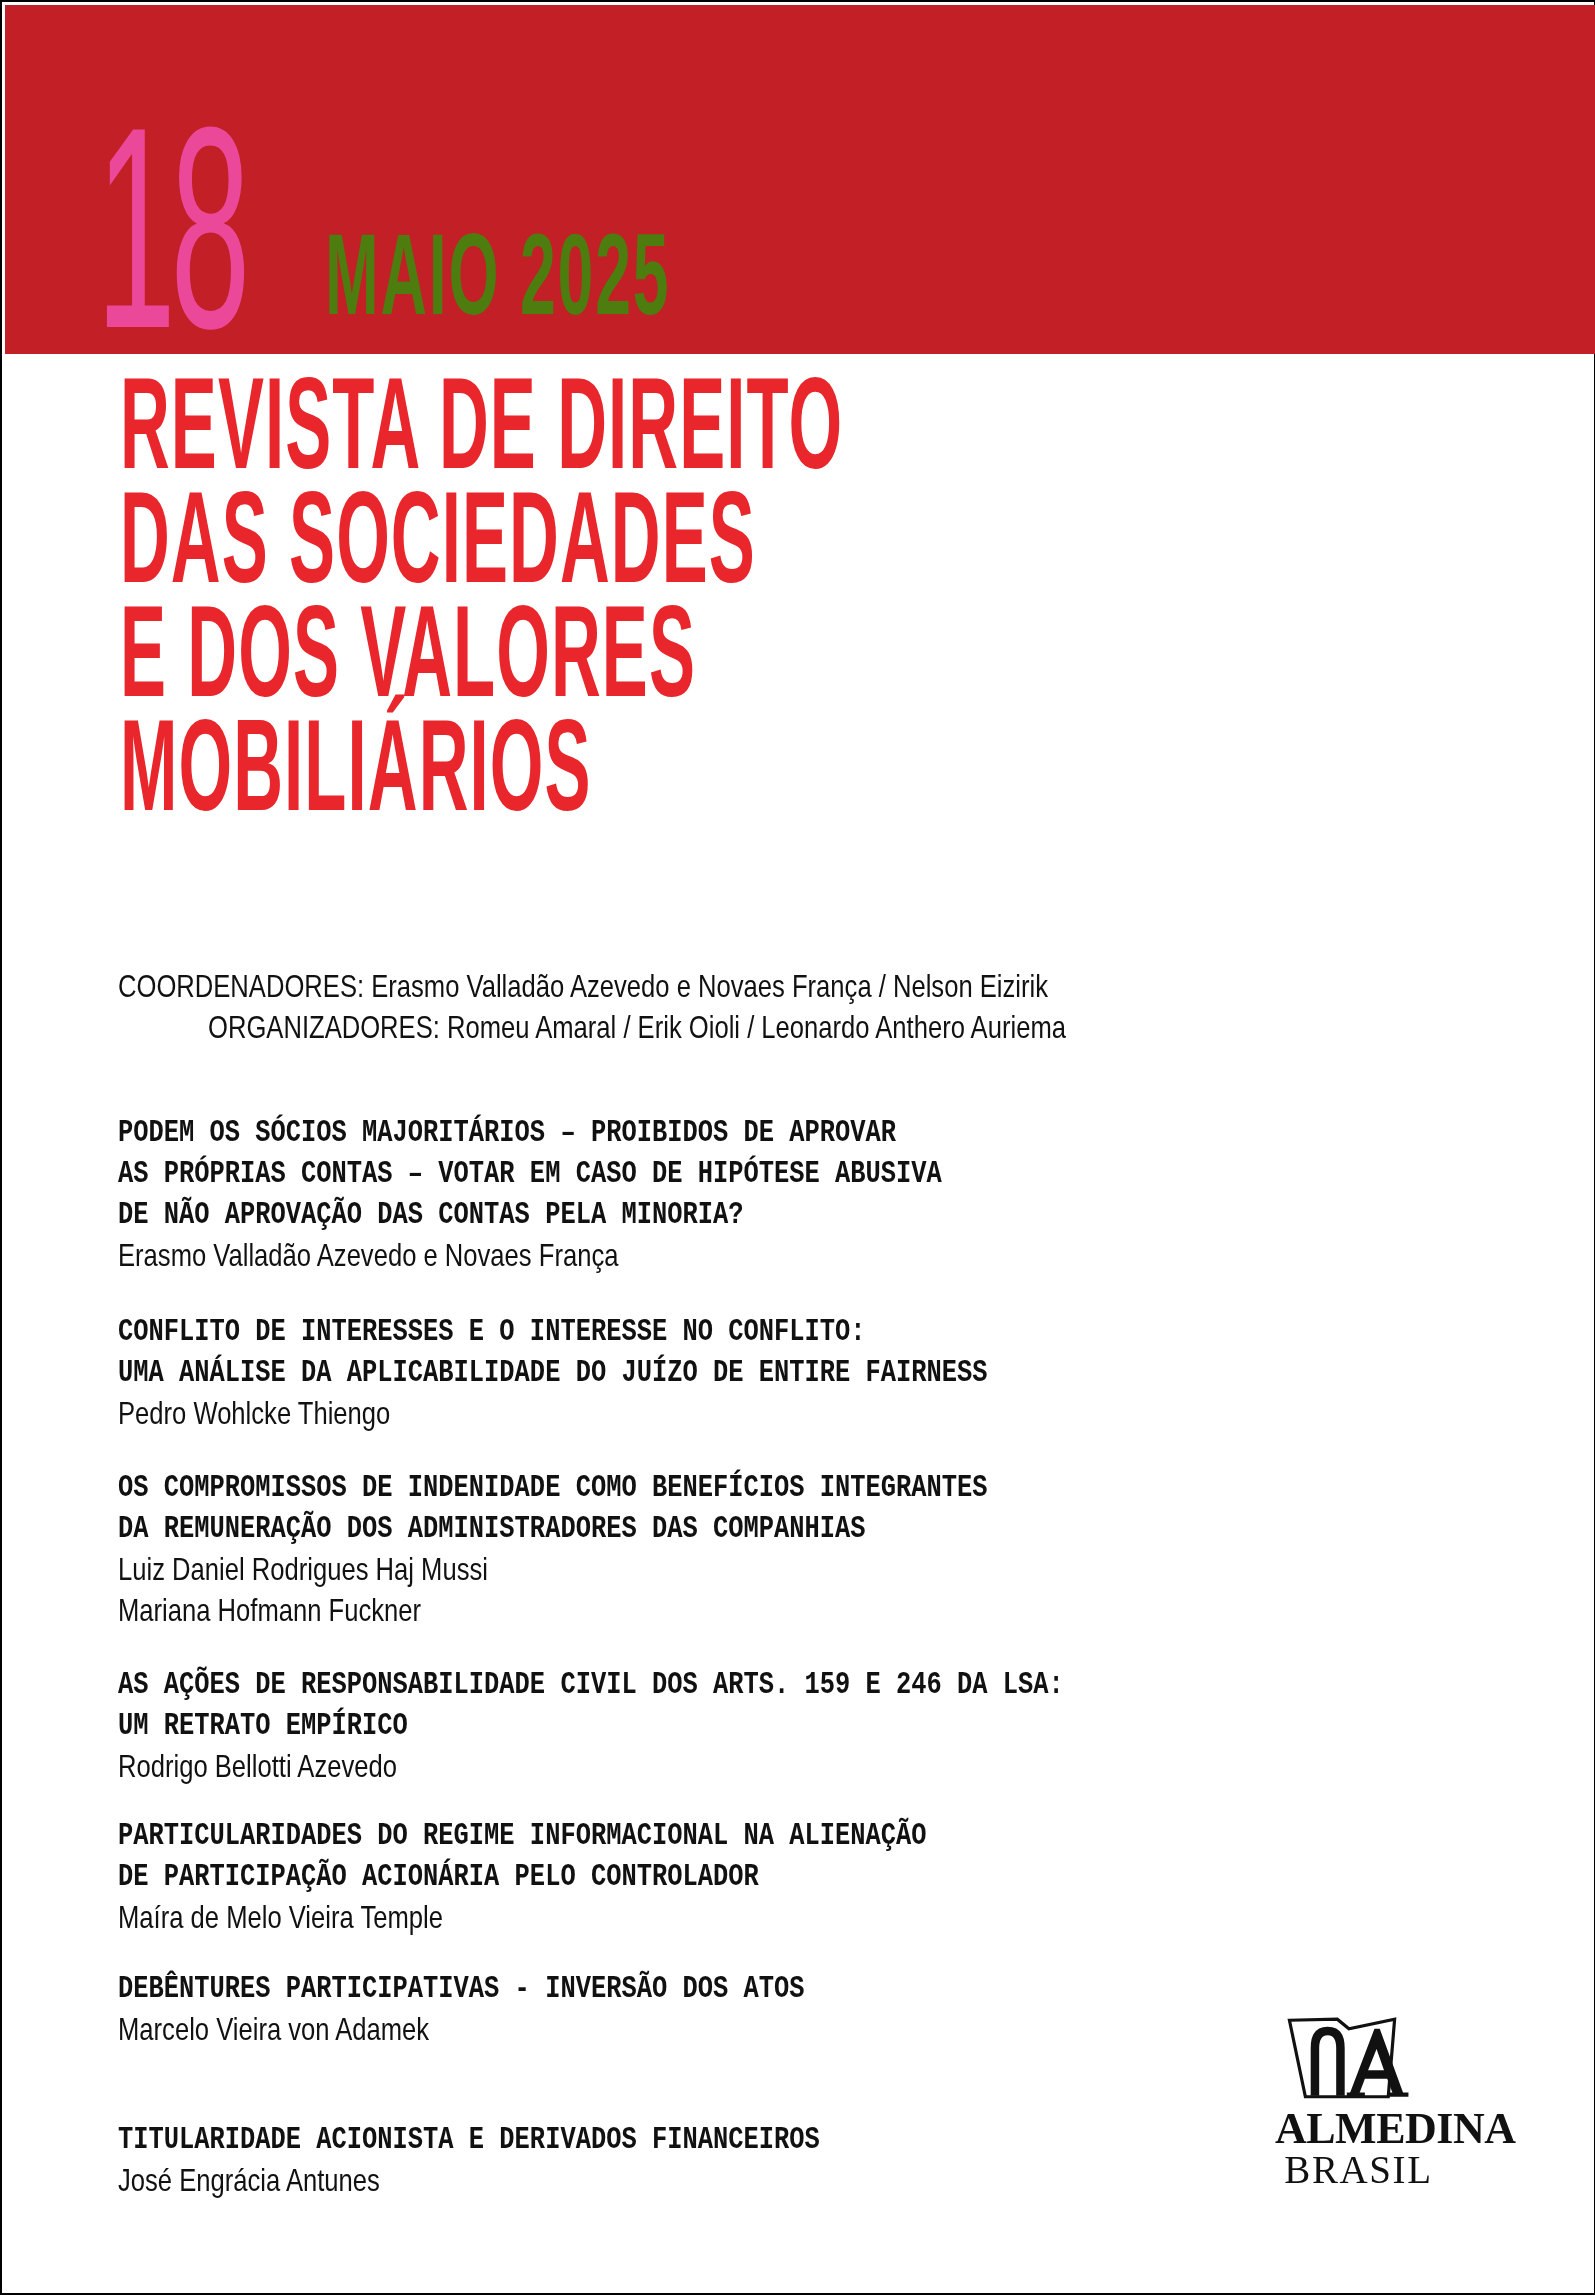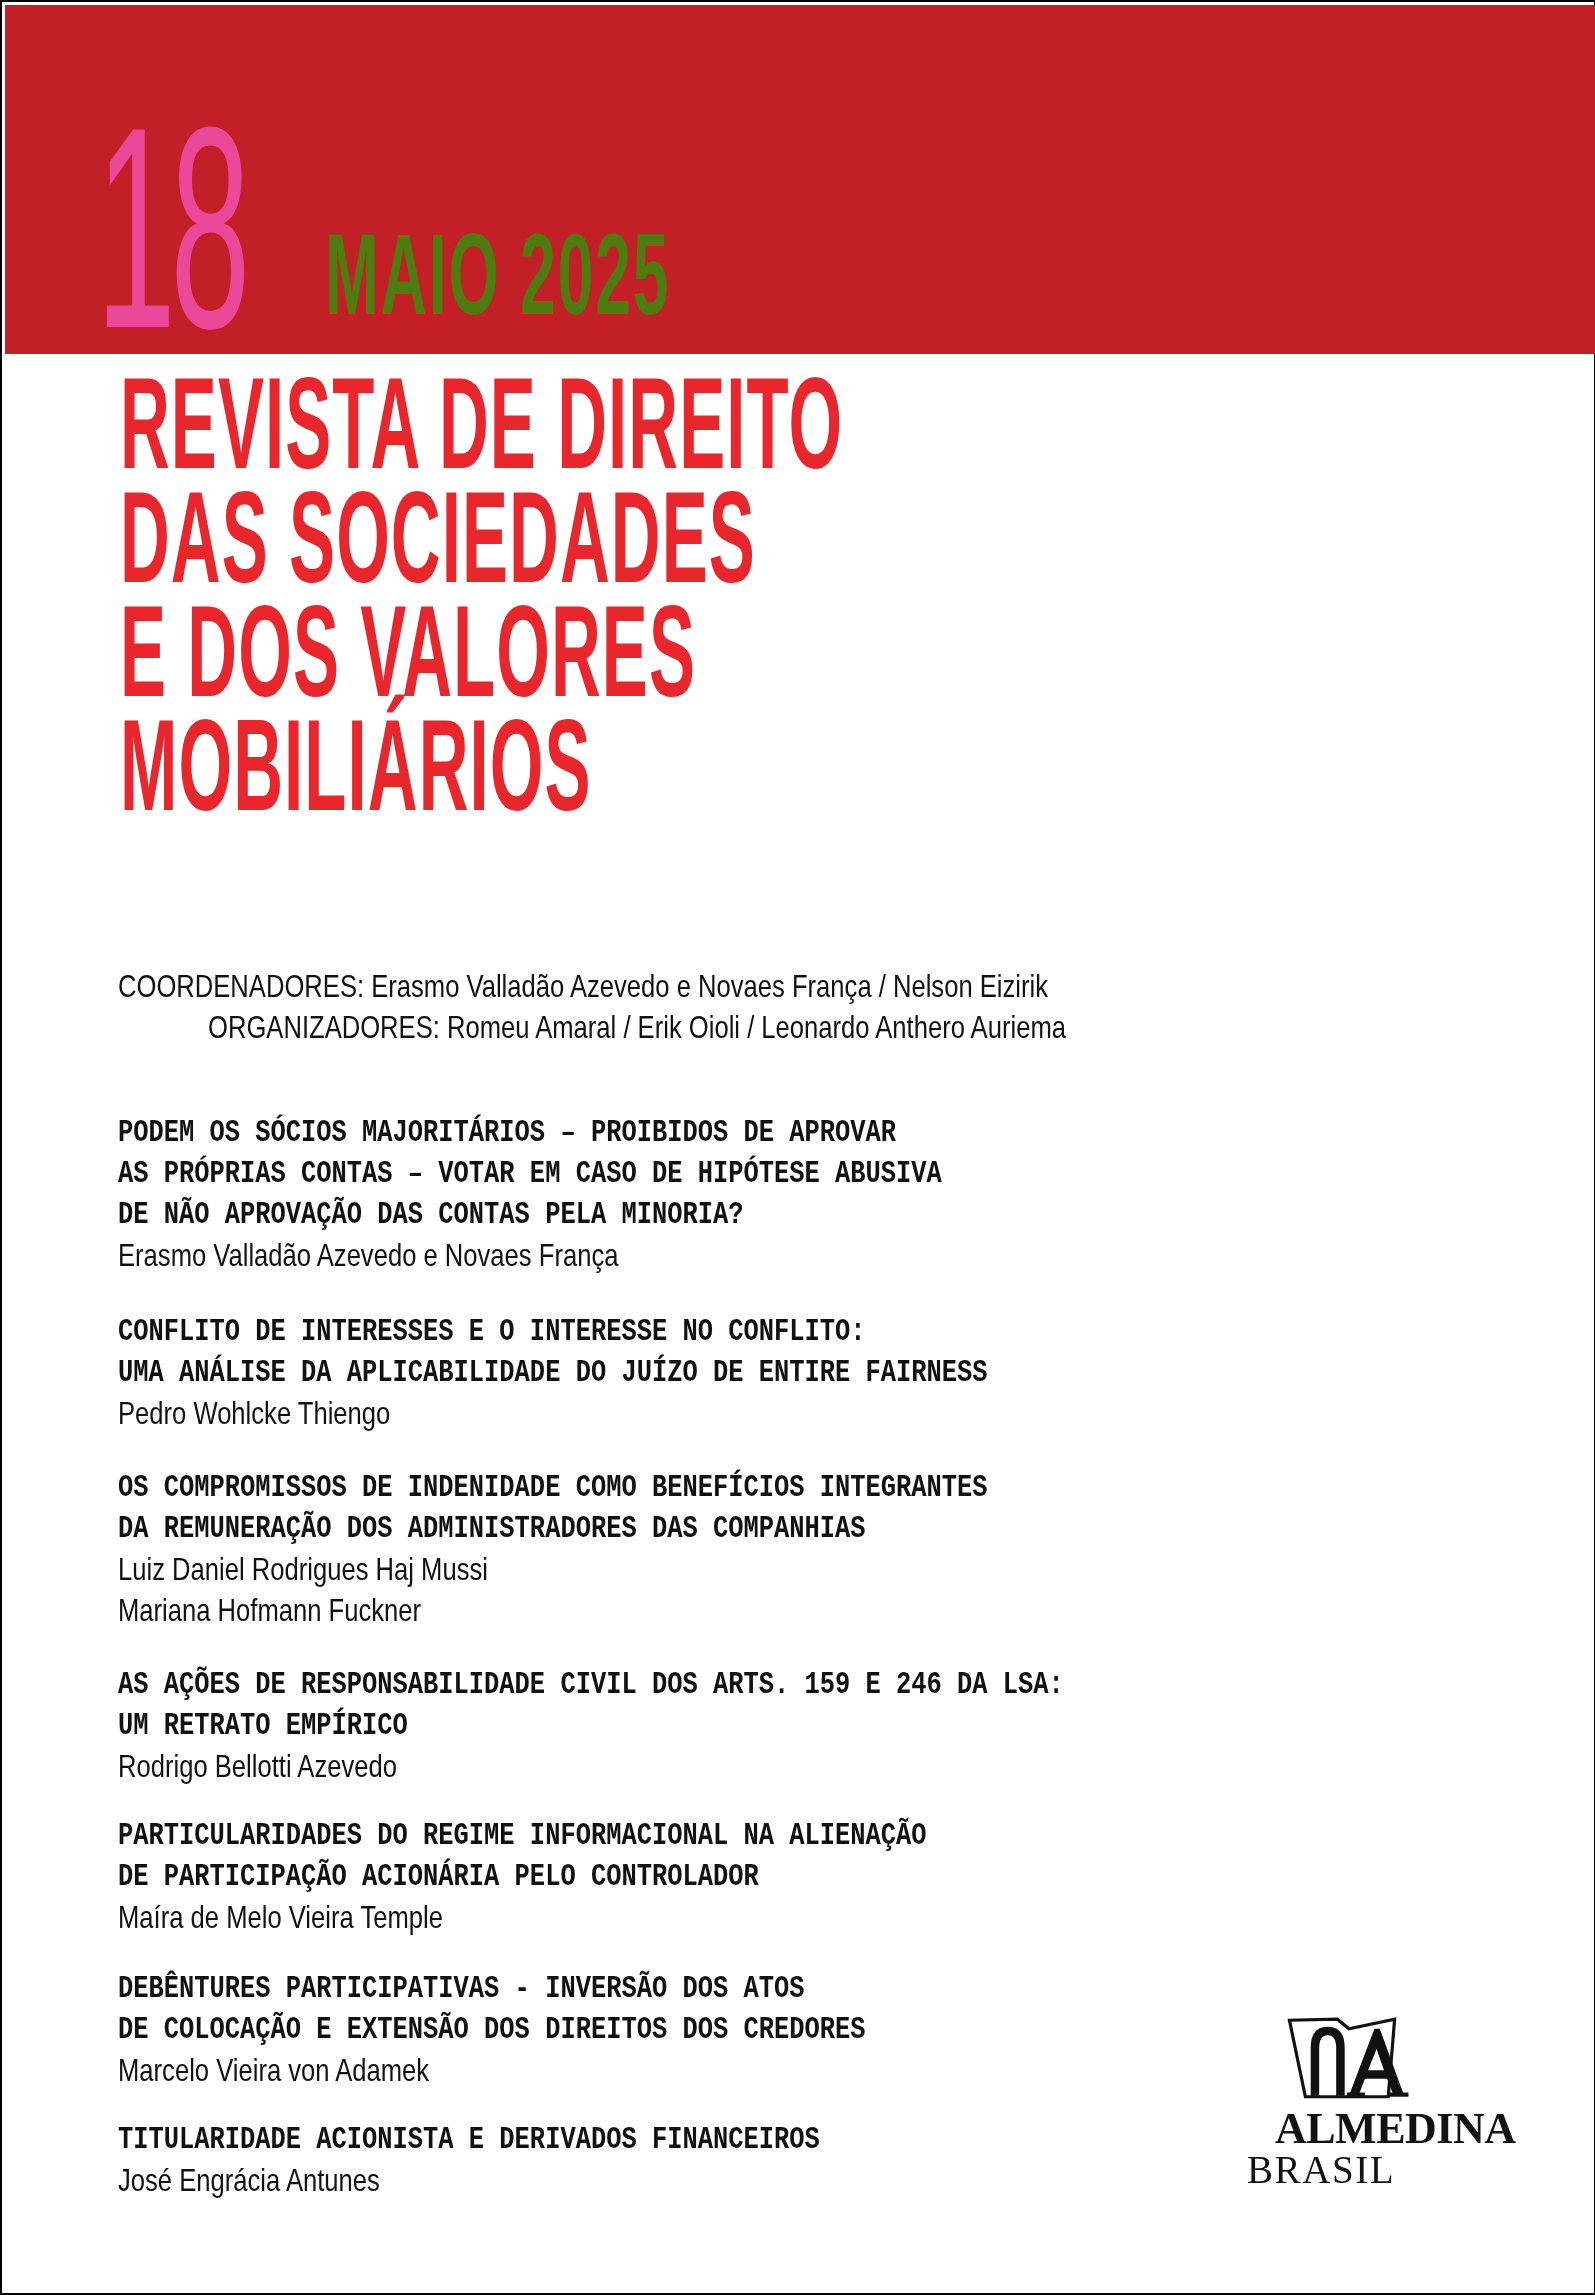--- a/index.html
+++ b/index.html
@@ -19,21 +19,21 @@
   .credits .cond { transform:scaleX(0.80); }
   .articles { position:absolute; left:118px; top:1112px; width:1064px; color:#111; }
   .article { margin:0; }
   .a-title { font-weight:bold; font-size:31px; line-height:41px; display:block; white-space:nowrap;font-family:Liberation Mono, monospace; }
   .a-title .cond { transform:scaleX(0.82); }
   .a-author { font-size:32px; line-height:41px; display:block; white-space:nowrap; }
   .a-author .cond { transform:scaleX(0.80); }
   .logo { position:absolute; left:1247px; top:2016px; width:223px; height:181px; }
   .logo svg { position:absolute; left:37px; top:0; }
   .logo-name { position:absolute; left:0; top:91px; width:223px; text-align:center; font-family:"Liberation Serif", serif; font-weight:bold; font-size:44px; line-height:44px; color:#111; letter-spacing:-0.5px;margin-left:28px; }
-  .logo-sub { position:absolute; left:0; top:134px; width:223px; font-family:"Liberation Serif", serif; font-size:39px; line-height:39px; color:#111; letter-spacing:1.6px; }
+  .logo-sub { position:absolute; left:0; top:134px; width:223px; text-align:center; font-family:"Liberation Serif", serif; font-size:39px; line-height:39px; color:#111; letter-spacing:1.6px; }
 </style>
 </head>
 <body>
 
 <div class="frame">
   <div class="band"></div>
 </div>
 
 <div class="issue-num"><span class="cond">18</span></div>
 <div class="issue-date"><span class="cond">MAIO 2025</span></div>
@@ -73,21 +73,20 @@
     <span class="a-title"><span class="cond">UM RETRATO EMPÍRICO</span></span>
     <span class="a-author"><span class="cond">Rodrigo Bellotti Azevedo</span></span>
   </div>
   <div class="article" style="position:absolute; top:703px;">
     <span class="a-title"><span class="cond">PARTICULARIDADES DO REGIME INFORMACIONAL NA ALIENAÇÃO</span></span>
     <span class="a-title"><span class="cond">DE PARTICIPAÇÃO ACIONÁRIA PELO CONTROLADOR</span></span>
     <span class="a-author"><span class="cond">Maíra de Melo Vieira Temple</span></span>
   </div>
   <div class="article" style="position:absolute; top:856px;">
     <span class="a-title"><span class="cond">DEBÊNTURES PARTICIPATIVAS - INVERSÃO DOS ATOS</span></span>
-    <span class="a-title"><span class="cond">DE COLOCAÇÃO E EXTENSÃO DOS DIREITOS DOS CREDORES</span></span>
     <span class="a-author"><span class="cond">Marcelo Vieira von Adamek</span></span>
   </div>
   <div class="article" style="position:absolute; top:1007px;">
     <span class="a-title"><span class="cond">TITULARIDADE ACIONISTA E DERIVADOS FINANCEIROS</span></span>
     <span class="a-author"><span class="cond">José Engrácia Antunes</span></span>
   </div>
 </div>
 
 <div class="logo">
   <svg width="149" height="85" viewBox="0 0 280 160">

